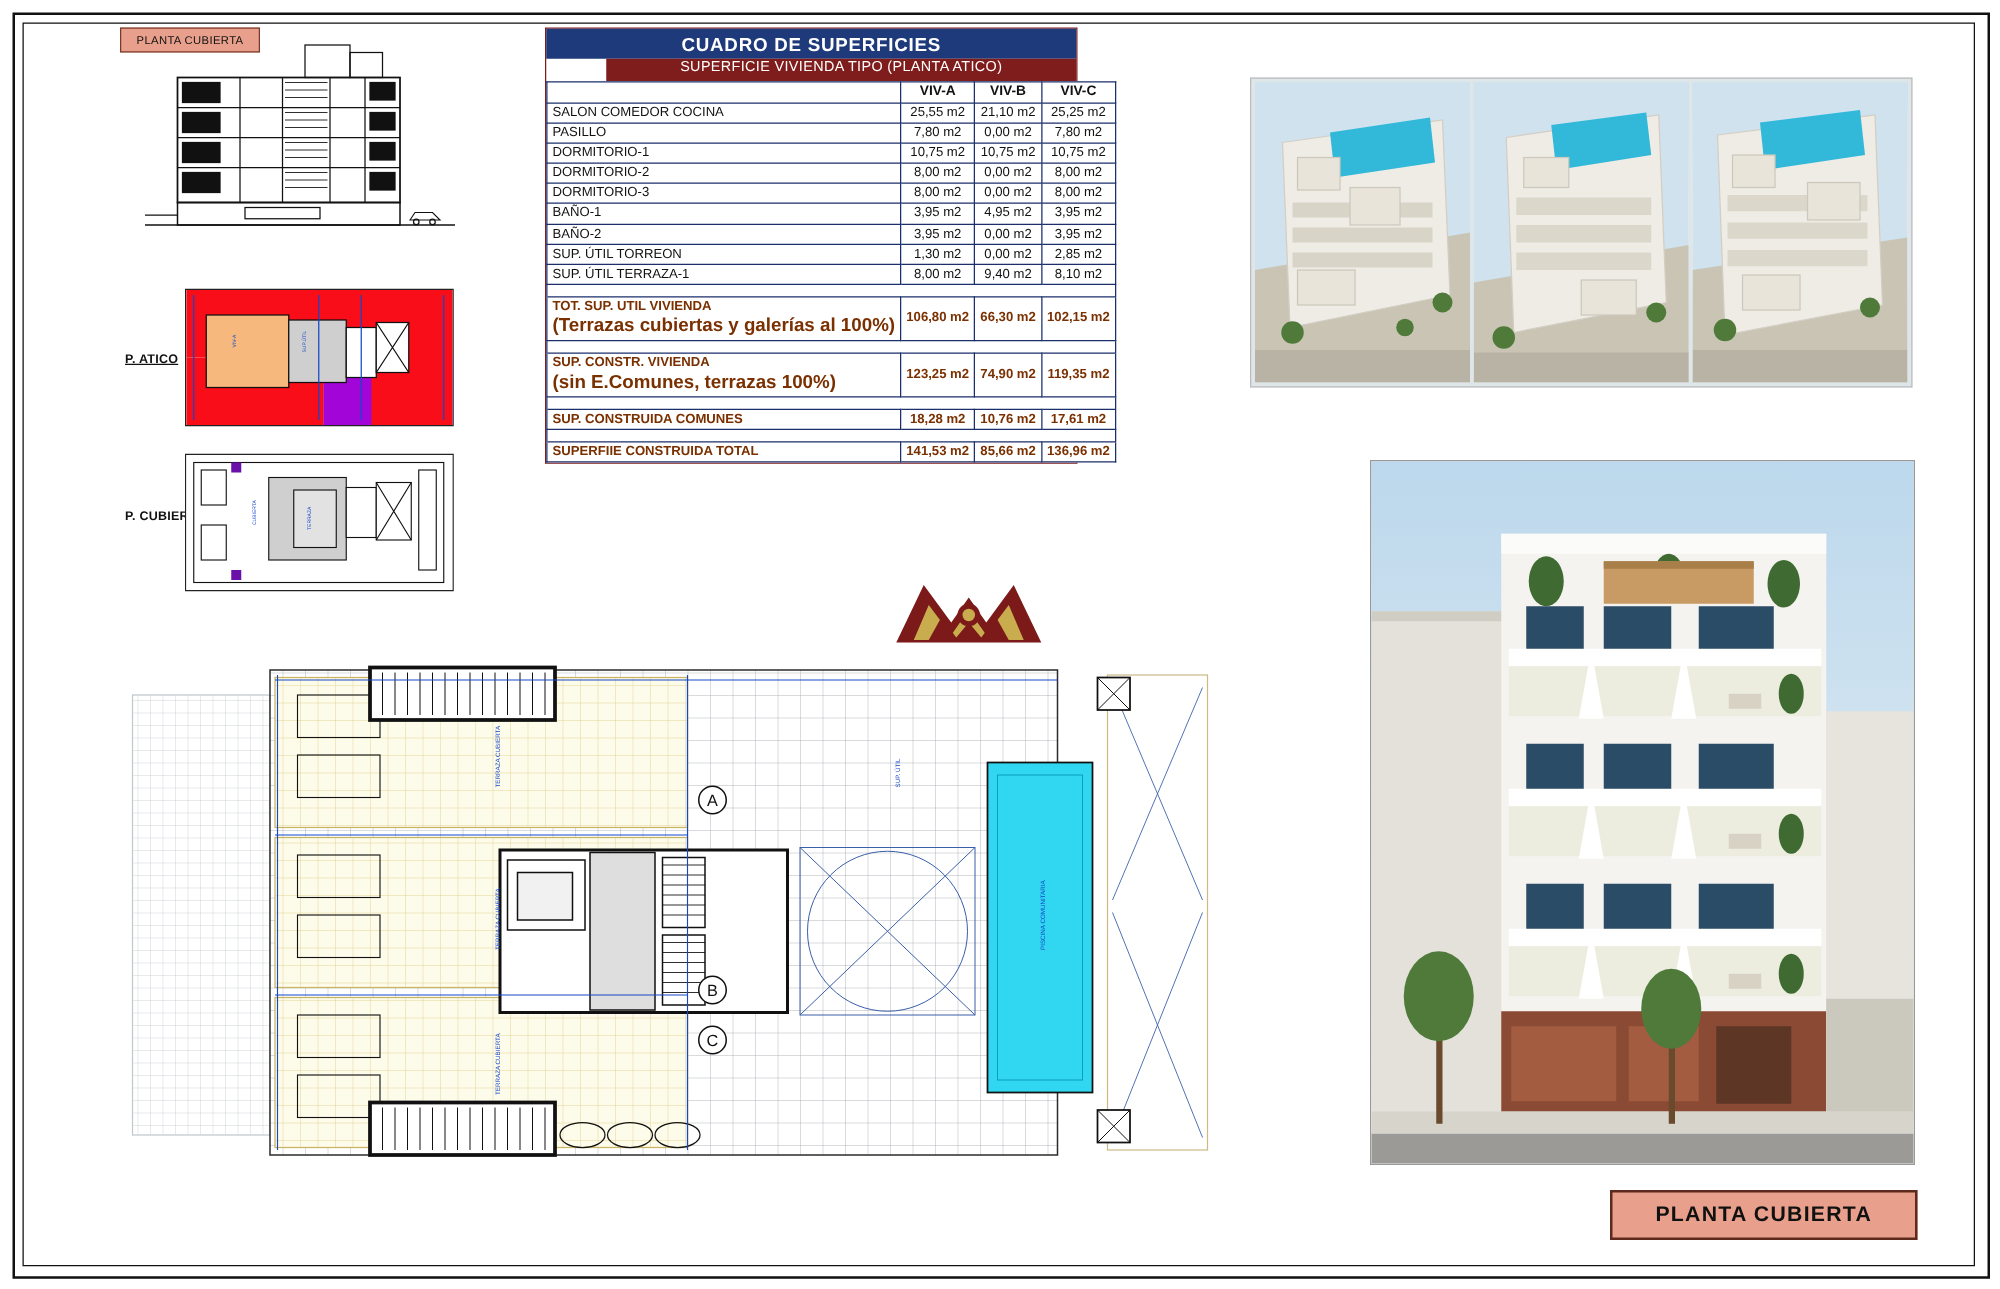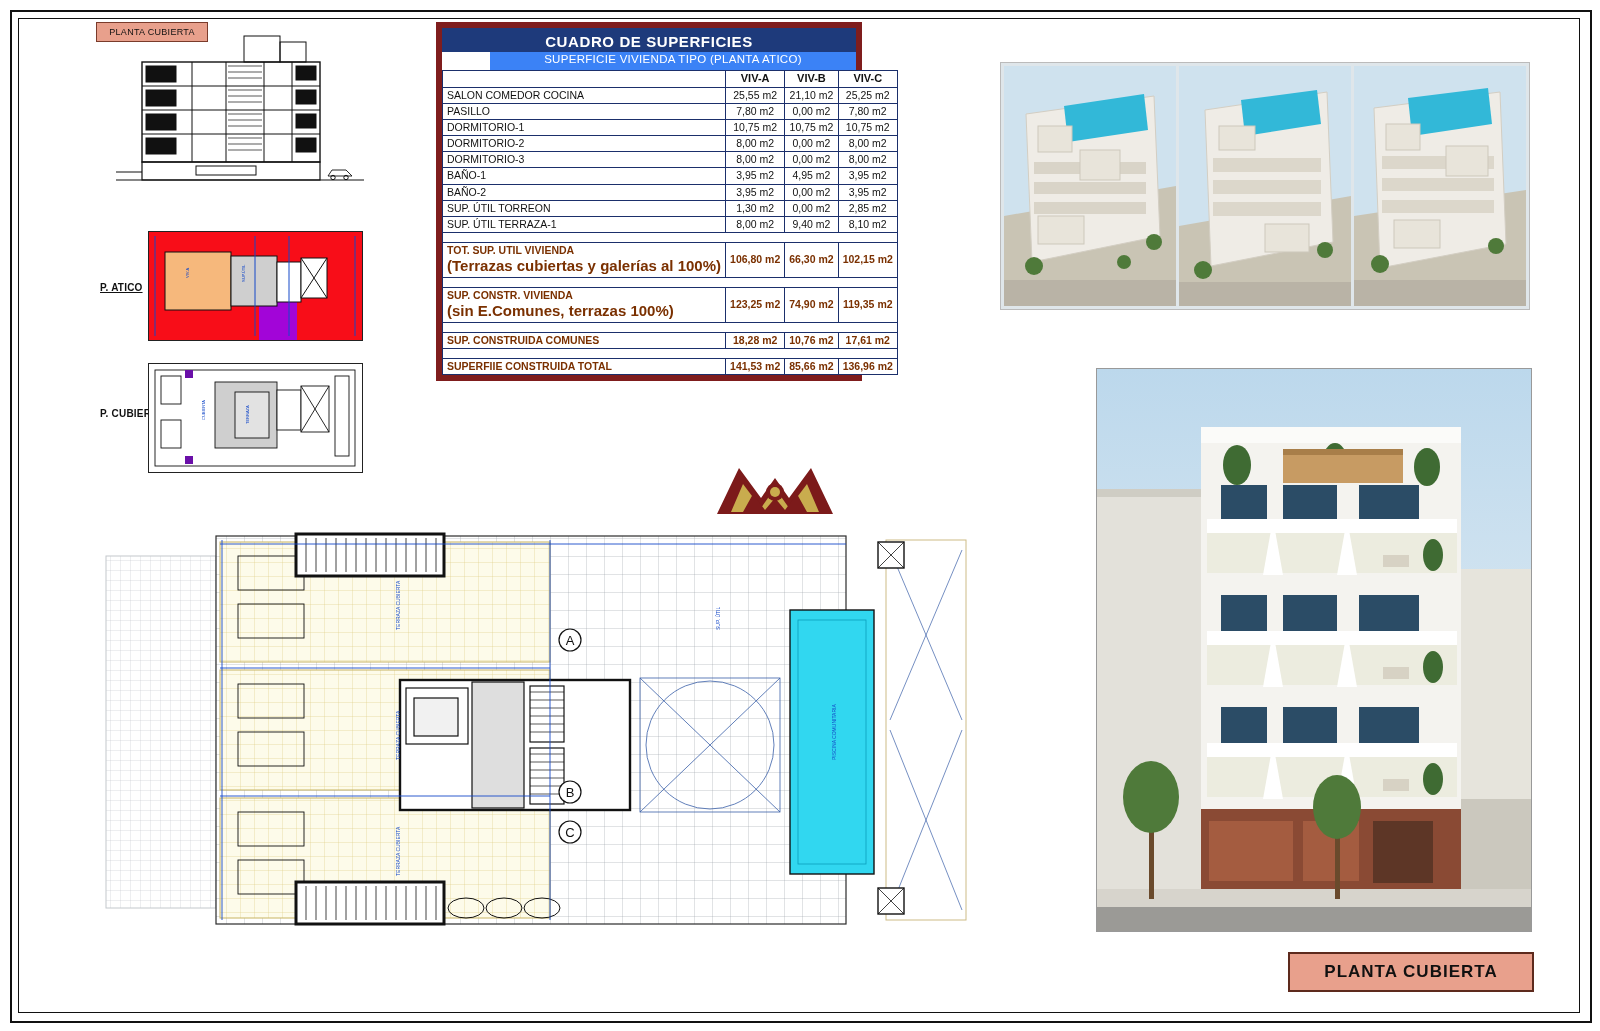--- a/index.html
+++ b/index.html
@@ -12,23 +12,23 @@
   .elev-label{position:absolute;left:96px;top:22px;width:110px;height:18px;background:#e8a08c;border:1px solid #7a3b2b;
     font-size:9px;color:#111;display:flex;align-items:center;justify-content:center;letter-spacing:.3px;}
   .elev-wrap{position:absolute;left:96px;top:30px;width:270px;height:160px;}
   .elev-wrap svg{display:block;}
 
   
   .plan-tag{position:absolute;font-size:10px;color:#111;font-weight:600;letter-spacing:.2px;}
   .mini-plan{position:absolute;border:1px solid #222;background:#fff;}
 
   
-  .tbl{position:absolute;left:436px;top:22px;width:426px;border:6px solid #7f1d1d;box-sizing:border-box;}
+  .tbl{position:absolute;left:436px;top:22px;width:426px;border:1px solid #7f1d1d;box-sizing:border-box;}
   .tbl .hdr{background:#1e3a7b;color:#fff;text-align:center;padding:5px 0 2px;font-size:15px;font-weight:700;letter-spacing:.6px;}
-  .tbl .hdr2{background:#3b82f6;color:#fff;text-align:center;padding:1px 0 5px;font-size:11.5px;letter-spacing:.3px;margin-left:48px;}
+  .tbl .hdr2{background:#7f1d1d;color:#fff;text-align:center;padding:1px 0 5px;font-size:11.5px;letter-spacing:.3px;margin-left:48px;}
   table.s{border-collapse:collapse;width:100%;font-size:10.5px;color:#111;background:#fff;}
   table.s td,table.s th{border:1px solid #1b2f6b;padding:1px 4px;line-height:1.25;}
   table.s th{font-weight:700;text-align:center;font-size:11px;}
   table.s td.name{text-align:left;white-space:nowrap;}
   table.s td.val{text-align:center;width:86px;white-space:nowrap;}
   table.s tr.spacer td{border-left:1px solid #1b2f6b;border-right:1px solid #1b2f6b;border-top:1px solid #1b2f6b;border-bottom:none;height:7px;}
   .tot td{font-weight:700;color:#7a3000;margin-top:13px;}
   .tot td.val{color:#7a3000;}
   .sub{font-size:15px;font-weight:700;}
 

